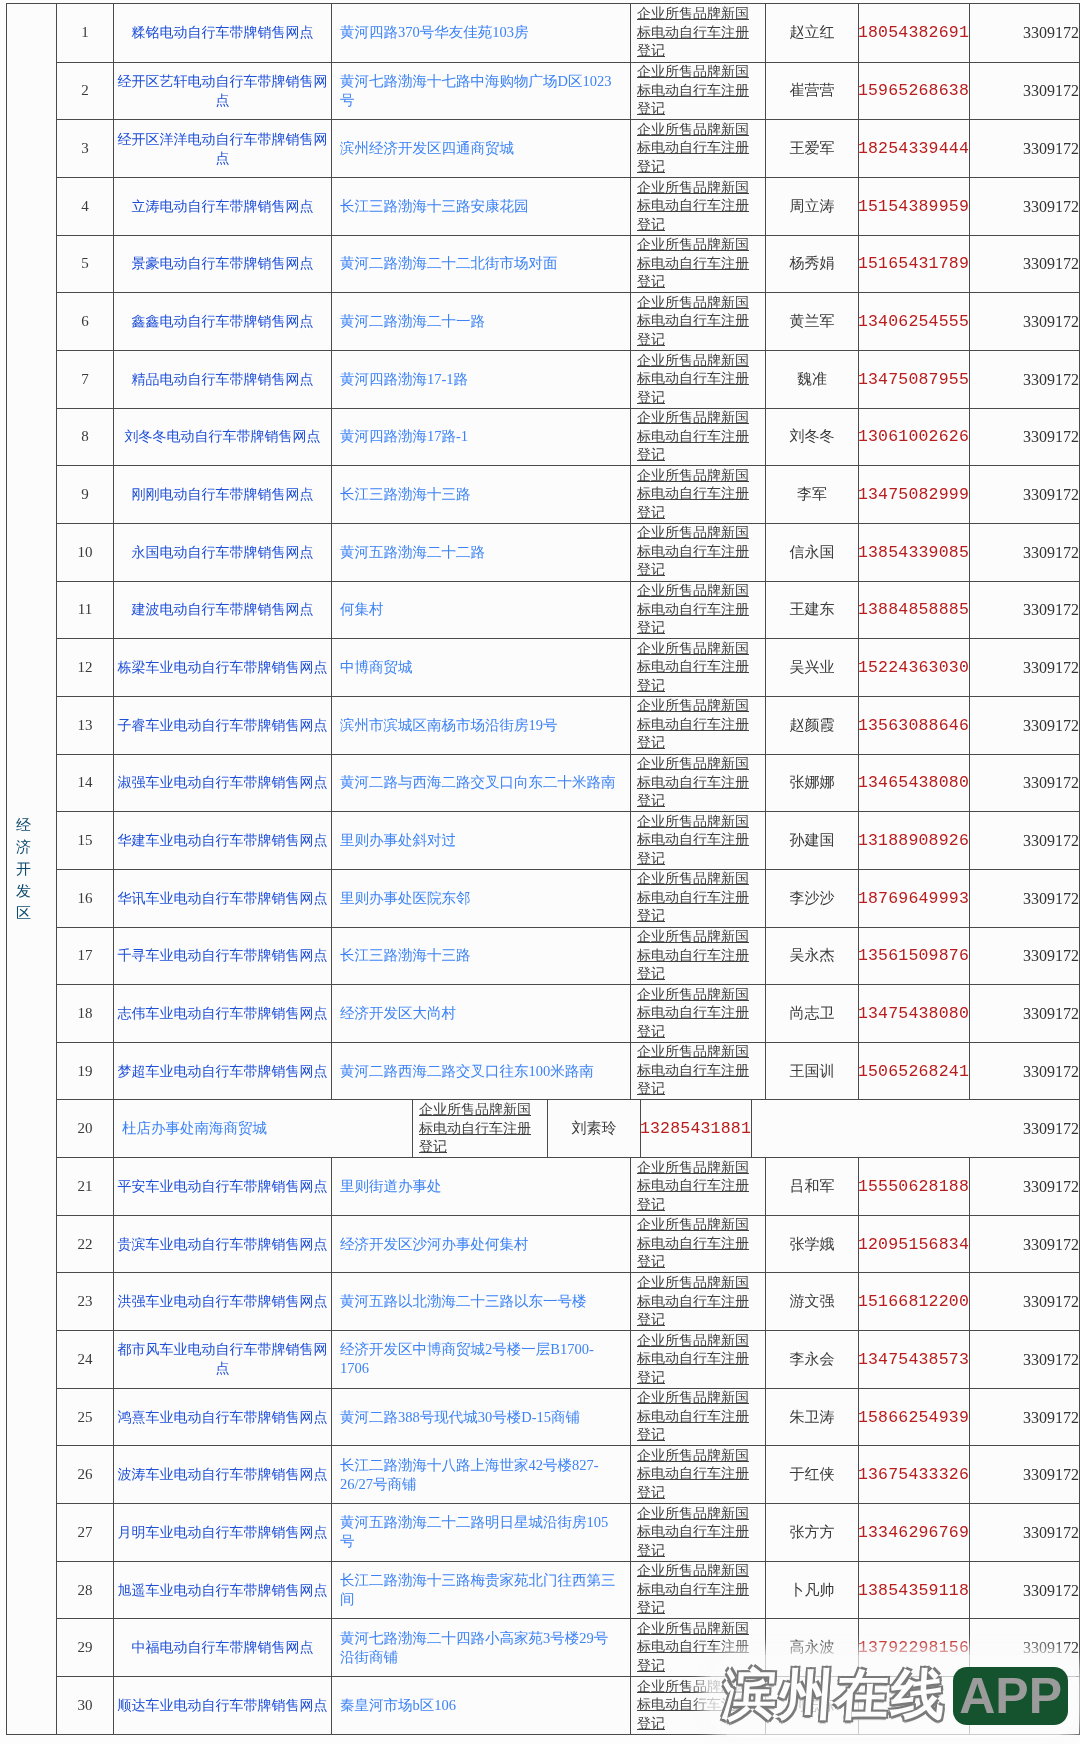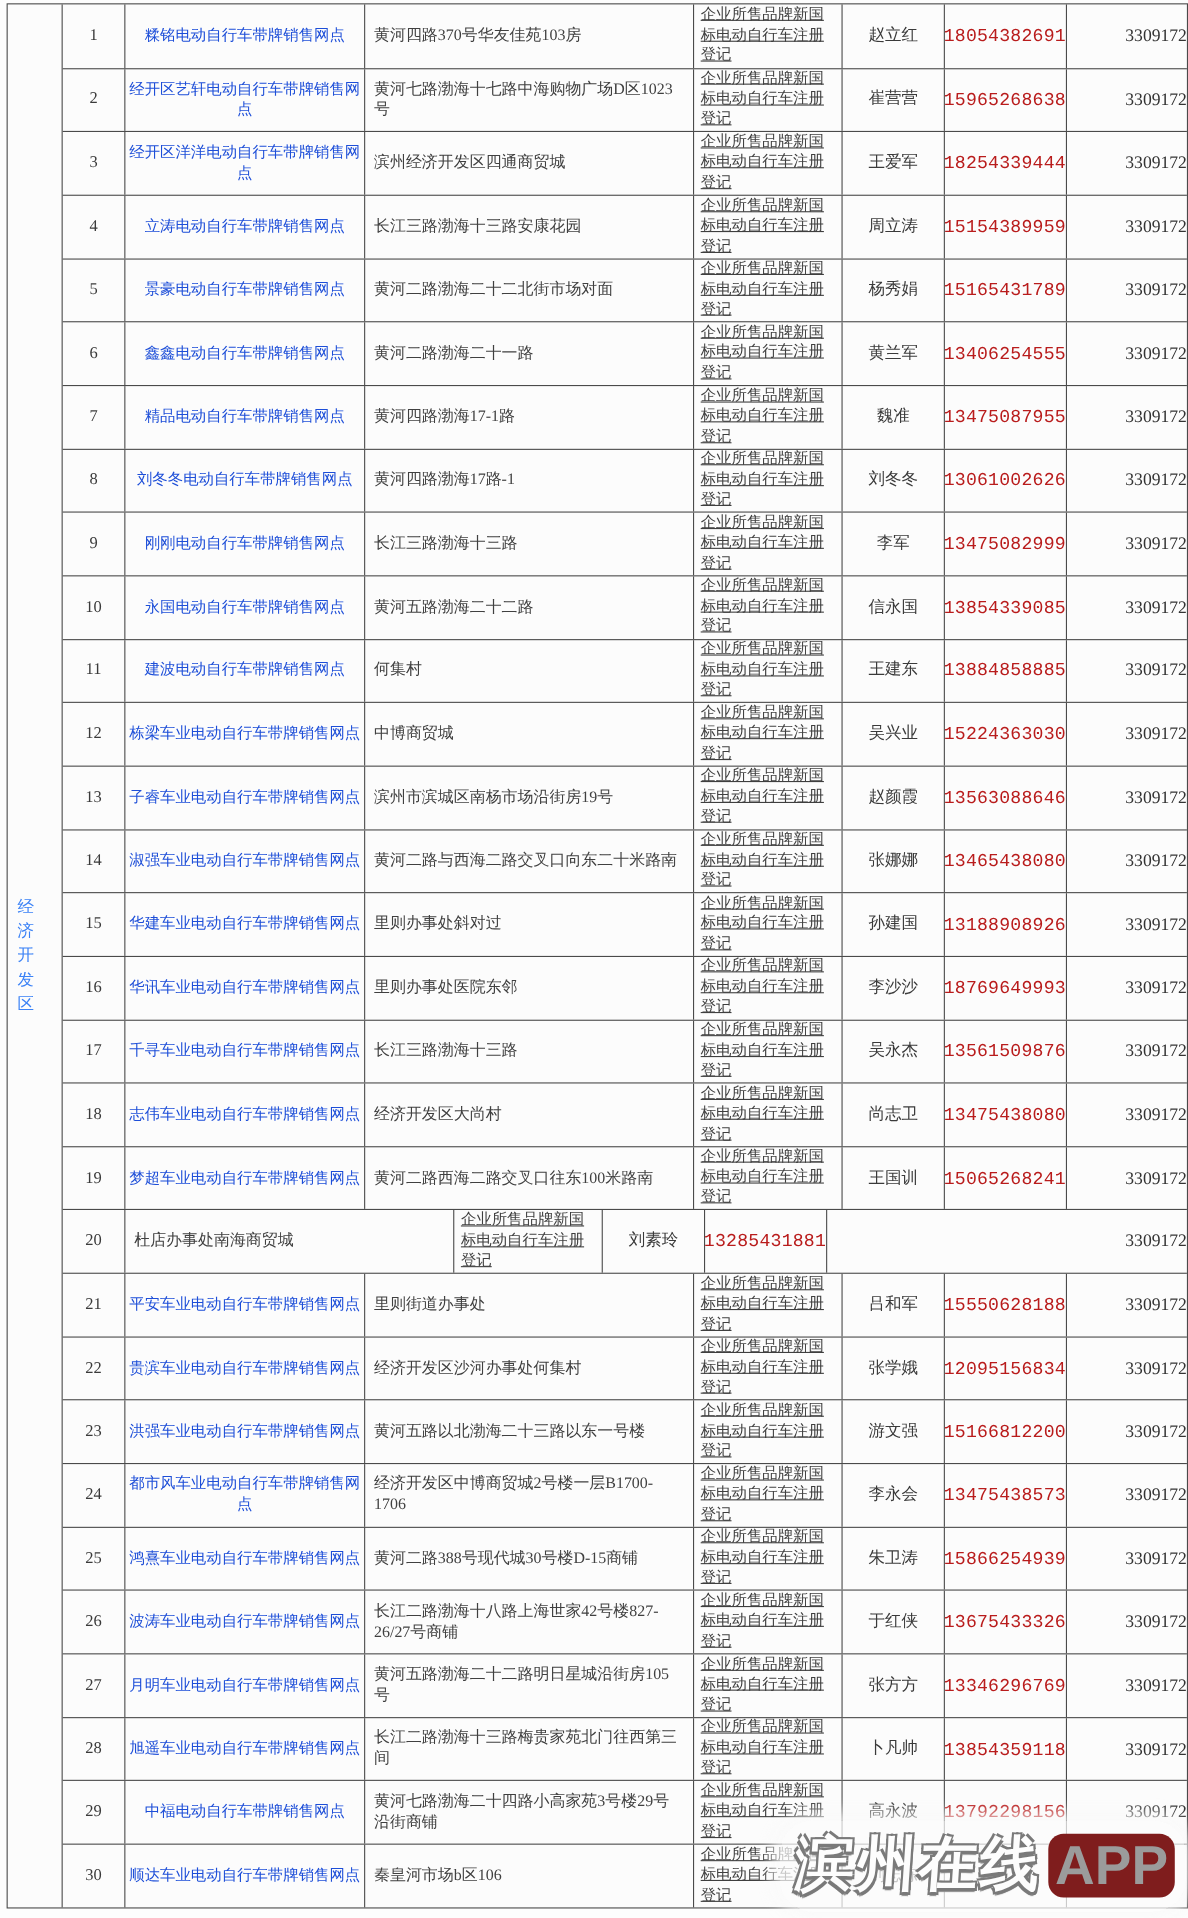--- a/index.html
+++ b/index.html
@@ -16,38 +16,38 @@
     display:flex;
     background:#fcfcfc;
   }
   .region-col{
     width:50px;flex:0 0 50px;
     border-right:1px solid #4a4a4a;
     display:flex;align-items:center;justify-content:center;
     font-size:15px;letter-spacing:1px;line-height:22px;
     text-align:left;
     padding:0 9px;box-sizing:border-box;
-    color:#3b82f6;
+    color:#0c4a6e;
   }
   .rows-col{flex:1 1 auto;display:flex;flex-direction:column;}
   .t-row{
     display:flex;height:57.66px;box-sizing:border-box;
     border-top:1px solid #4a4a4a;
     align-items:stretch;
   }
   .t-row:first-child{border-top:none;}
   .cell{
     box-sizing:border-box;border-right:1px solid #4a4a4a;
     display:flex;align-items:center;overflow:hidden;
     line-height:19px;
   }
   .cell:last-child{border-right:none;}
   .c-num{flex:0 0 57px;justify-content:center;font-size:15px;}
   .c-name{flex:0 0 218px;justify-content:center;text-align:center;font-size:14px;color:#1d4ed8;}
-  .c-addr{flex:0 0 299px;justify-content:flex-start;text-align:left;font-size:14.5px;padding:0 8px;color:#404040;}
+  .c-addr{flex:0 0 299px;justify-content:flex-start;text-align:left;font-size:14.5px;padding:0 8px;color:#3b82f6;}
   .c-serv{flex:0 0 135px;justify-content:flex-start;text-align:left;font-size:14px;padding:0 6px;line-height:18.5px;color:#3f3f3f;text-decoration:underline;}
   .c-contact{flex:0 0 93px;justify-content:center;font-size:15px;}
   .c-phone{flex:0 0 111px;justify-content:flex-end;padding-left:4px;font-size:16.5px;letter-spacing:.2px;color:#b91c1c;font-family:Liberation Mono, monospace;}
   .c-code{flex:1 1 auto;justify-content:flex-end;padding-left:7px;font-size:16px;color:#333;}
   .watermark{
     position:absolute;right:2px;bottom:6px;z-index:5;
     background:rgba(252,252,252,.72);
     border-radius:30px;
     padding:4px 10px 6px 14px;
     box-shadow:0 0 14px 8px rgba(250,250,250,.72);
@@ -58,21 +58,21 @@
   .wm-brand{
     font-size:54px;font-weight:bold;color:#fdfdfd;letter-spacing:2px;
     text-shadow:
       -2px -2px 0 #7a7a7a, 2px -2px 0 #7a7a7a,
       -2px 2px 0 #7a7a7a, 2px 2px 0 #7a7a7a,
       0 3px 1px #8a8a8a;
     transform:skewX(-4deg);
   }
   .wm-suffix{
     font-size:50px;font-weight:bold;color:#9b9b9b;
-    background:#7f1d1d;border-radius:14px;padding:0 6px;margin-left:6px;
+    background:#14532d;border-radius:14px;padding:0 6px;margin-left:6px;
   }
 </style>
 </head>
 <body>
 
 <div class="page">
   <div class="tbl">
     <div class="region-col">经济开发区</div>
     <div class="rows-col">
         <div class="t-row">

